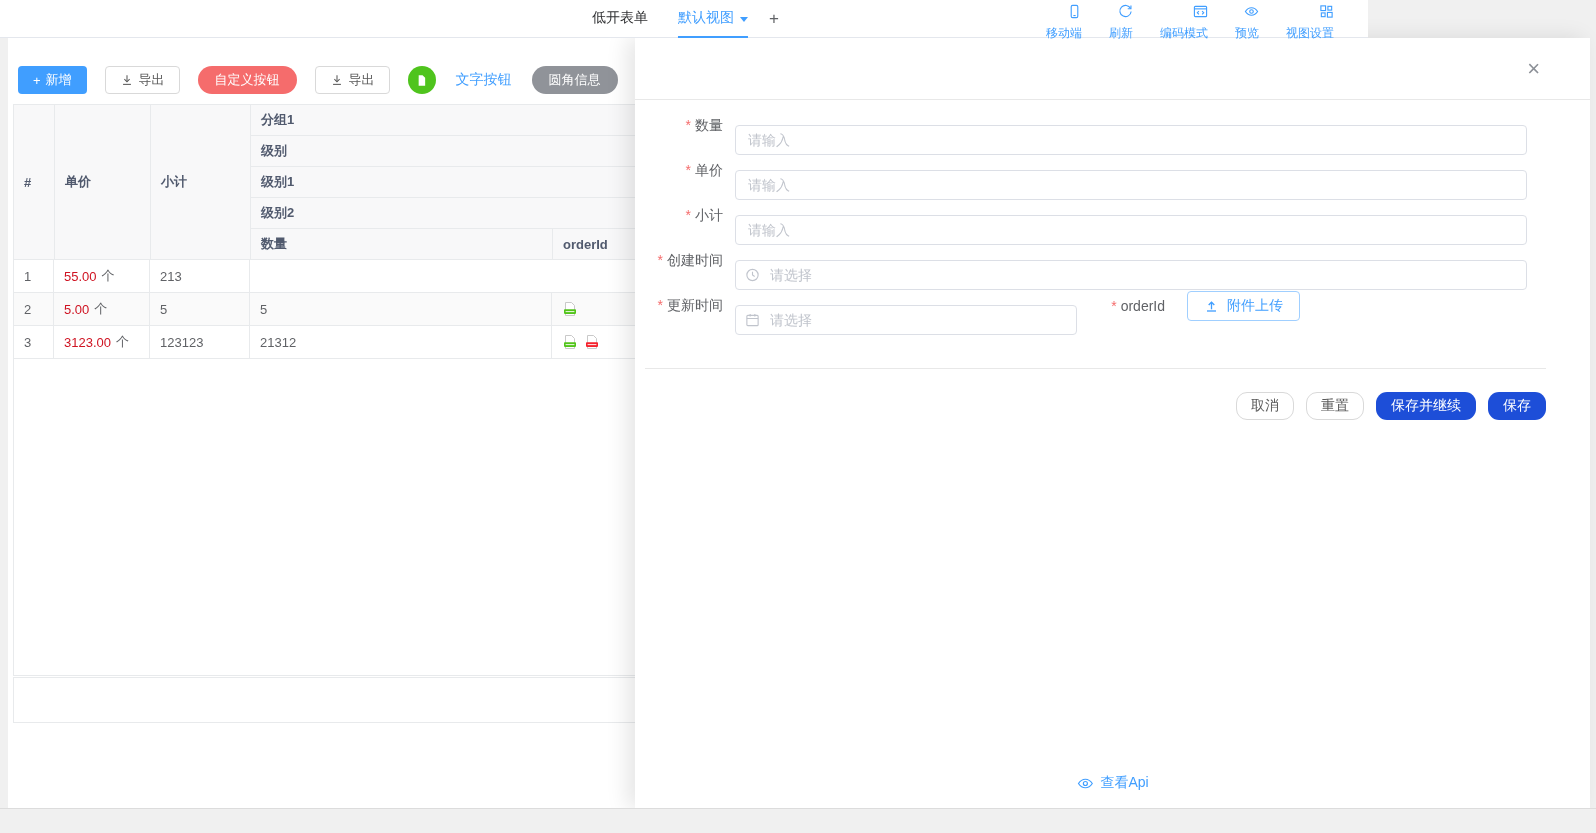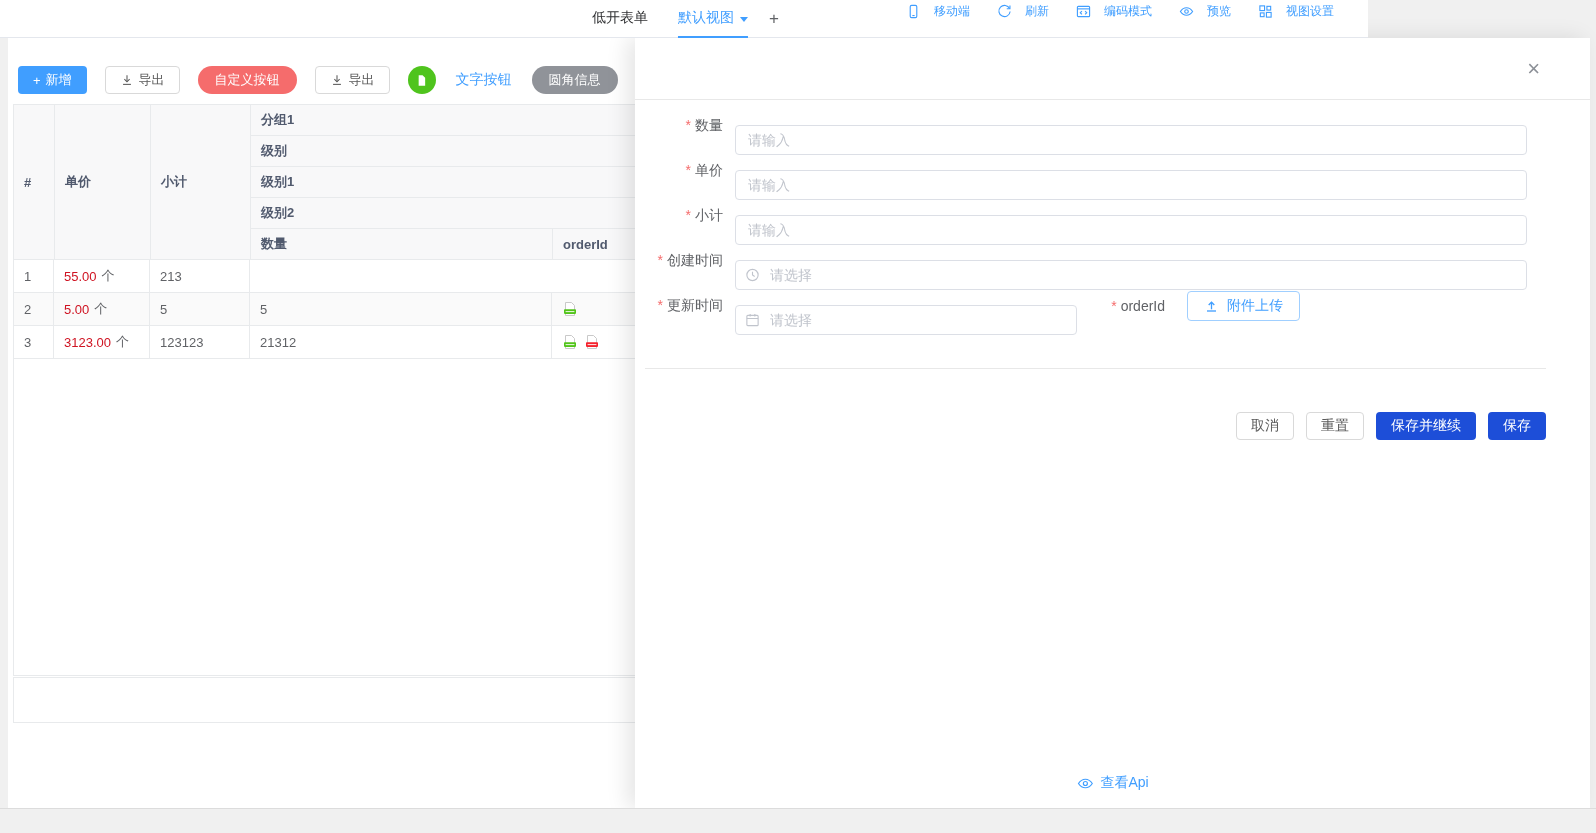--- a/index.html
+++ b/index.html
@@ -16,21 +16,21 @@
   .topbar { position:absolute; left:0; top:0; width:1368px; height:38px; background:#fff;
             border-bottom:1px solid #e4e7ed; z-index:30; }
   .tabs { position:absolute; left:50%; top:0; transform:translateX(-53%); display:flex; height:38px; }
   .tab { display:flex; align-items:center; gap:6px; margin:0 15px; font-size:14px; color:#303133;
          cursor:pointer; border-bottom:2px solid transparent; }
   .tab.active { color:#409eff; border-bottom-color:#409eff; }
   .caret-down { width:0; height:0; border-left:4px solid transparent; border-right:4px solid transparent;
                 border-top:5px solid currentColor; margin-top:2px; }
   .tab-add { display:flex; align-items:center; margin-left:6px; font-size:17px; color:#606266; cursor:pointer; }
   .topbar-actions { position:absolute; right:34px; top:4px; display:flex; gap:27px; }
-  .tb-action { display:flex; flex-direction:row; align-items:flex-start; gap:13px; color:#409eff;
+  .tb-action { display:flex; flex-direction:column; align-items:flex-end; gap:7px; color:#409eff;
                font-size:12px; line-height:1.2; cursor:pointer; white-space:nowrap; }
   .tb-action svg { width:15px; height:15px; stroke:#409eff; fill:none; stroke-width:1.2; }
 
   
   .card { position:absolute; left:8px; top:38px; width:1582px; height:770px; background:#fff; z-index:1; }
 
   .toolbar { display:flex; align-items:center; gap:18px; padding:28px 0 10px 10px; }
   .btn { height:28px; display:inline-flex; align-items:center; gap:5px; padding:0 14px; font-size:13px;
          border-radius:4px; border:1px solid transparent; background:#fff; cursor:pointer; white-space:nowrap; }
   .btn-primary { background:#409eff; color:#fff; }
@@ -85,21 +85,21 @@
   .el-input::placeholder { color:#c0c4cc; }
   .with-icon .el-input { padding-left:34px; }
   .input-icon { position:absolute; left:10px; top:50%; transform:translateY(-50%); width:15px; height:15px; }
   .input-icon svg { width:15px; height:15px; stroke:#c0c4cc; fill:none; stroke-width:1.2; }
   .upload-btn { height:30px; margin-left:10px; display:inline-flex; align-items:center; gap:8px; padding:4px 16px;
                 border:1px solid #a0cfff; border-radius:4px; background:#fff; color:#409eff; font-size:14px; cursor:pointer; }
   .upload-btn svg { width:15px; height:15px; stroke:#409eff; fill:none; stroke-width:1.4; }
   .form-divider { height:1px; background:#e8e8e8; margin:47px 44px 0 10px; }
   .drawer-actions { display:flex; justify-content:flex-end; gap:12px; margin:23px 44px 0 0; }
   .btn-form { height:28px; display:inline-flex; align-items:center; padding:0 14px; font-size:14px;
-              border-radius:4px; border:1px solid transparent; cursor:pointer;margin-top:20px; }
+              border-radius:11px; border:1px solid transparent; cursor:pointer; }
   .btn-form.default { background:#fff; border-color:#d9d9d9; color:#595959; }
   .btn-form.primary { background:#1d4ed8; color:#fff; }
   .view-api { position:absolute; left:50%; bottom:16px; transform:translateX(-50%); display:flex;
               align-items:center; gap:7px; color:#409eff; font-size:14px; cursor:pointer; }
   .view-api svg { width:17px; height:17px; stroke:#409eff; fill:none; stroke-width:1.1; }
 
   .bottom-strip { position:absolute; left:0; bottom:0; width:1596px; height:25px; background:#f0f0f0;
                   border-top:1px solid #dcdcdc; z-index:20; }
 </style>
 </head>

